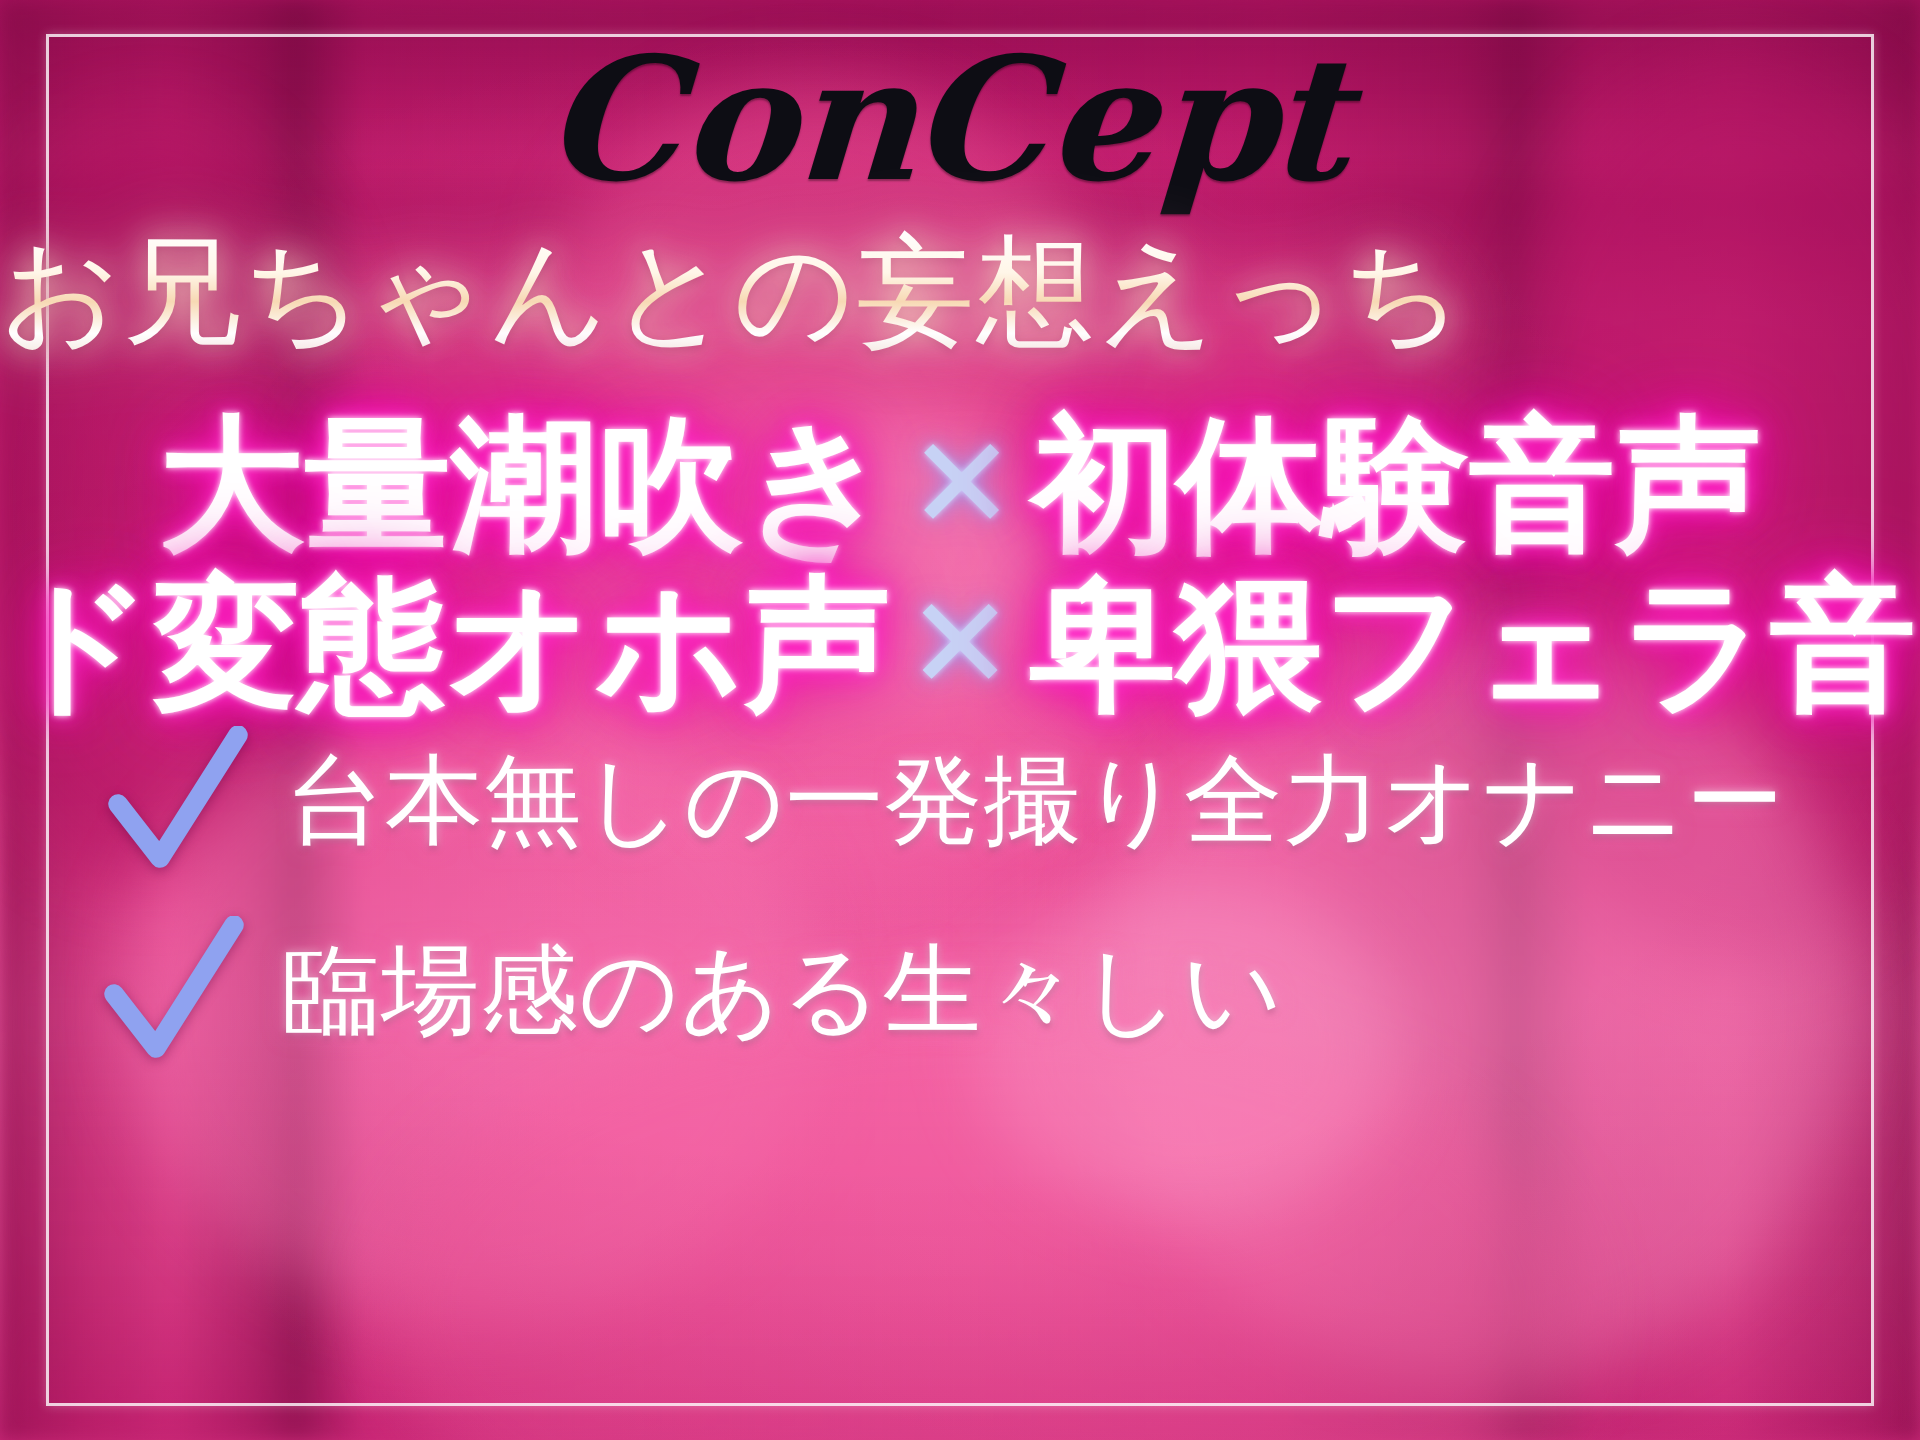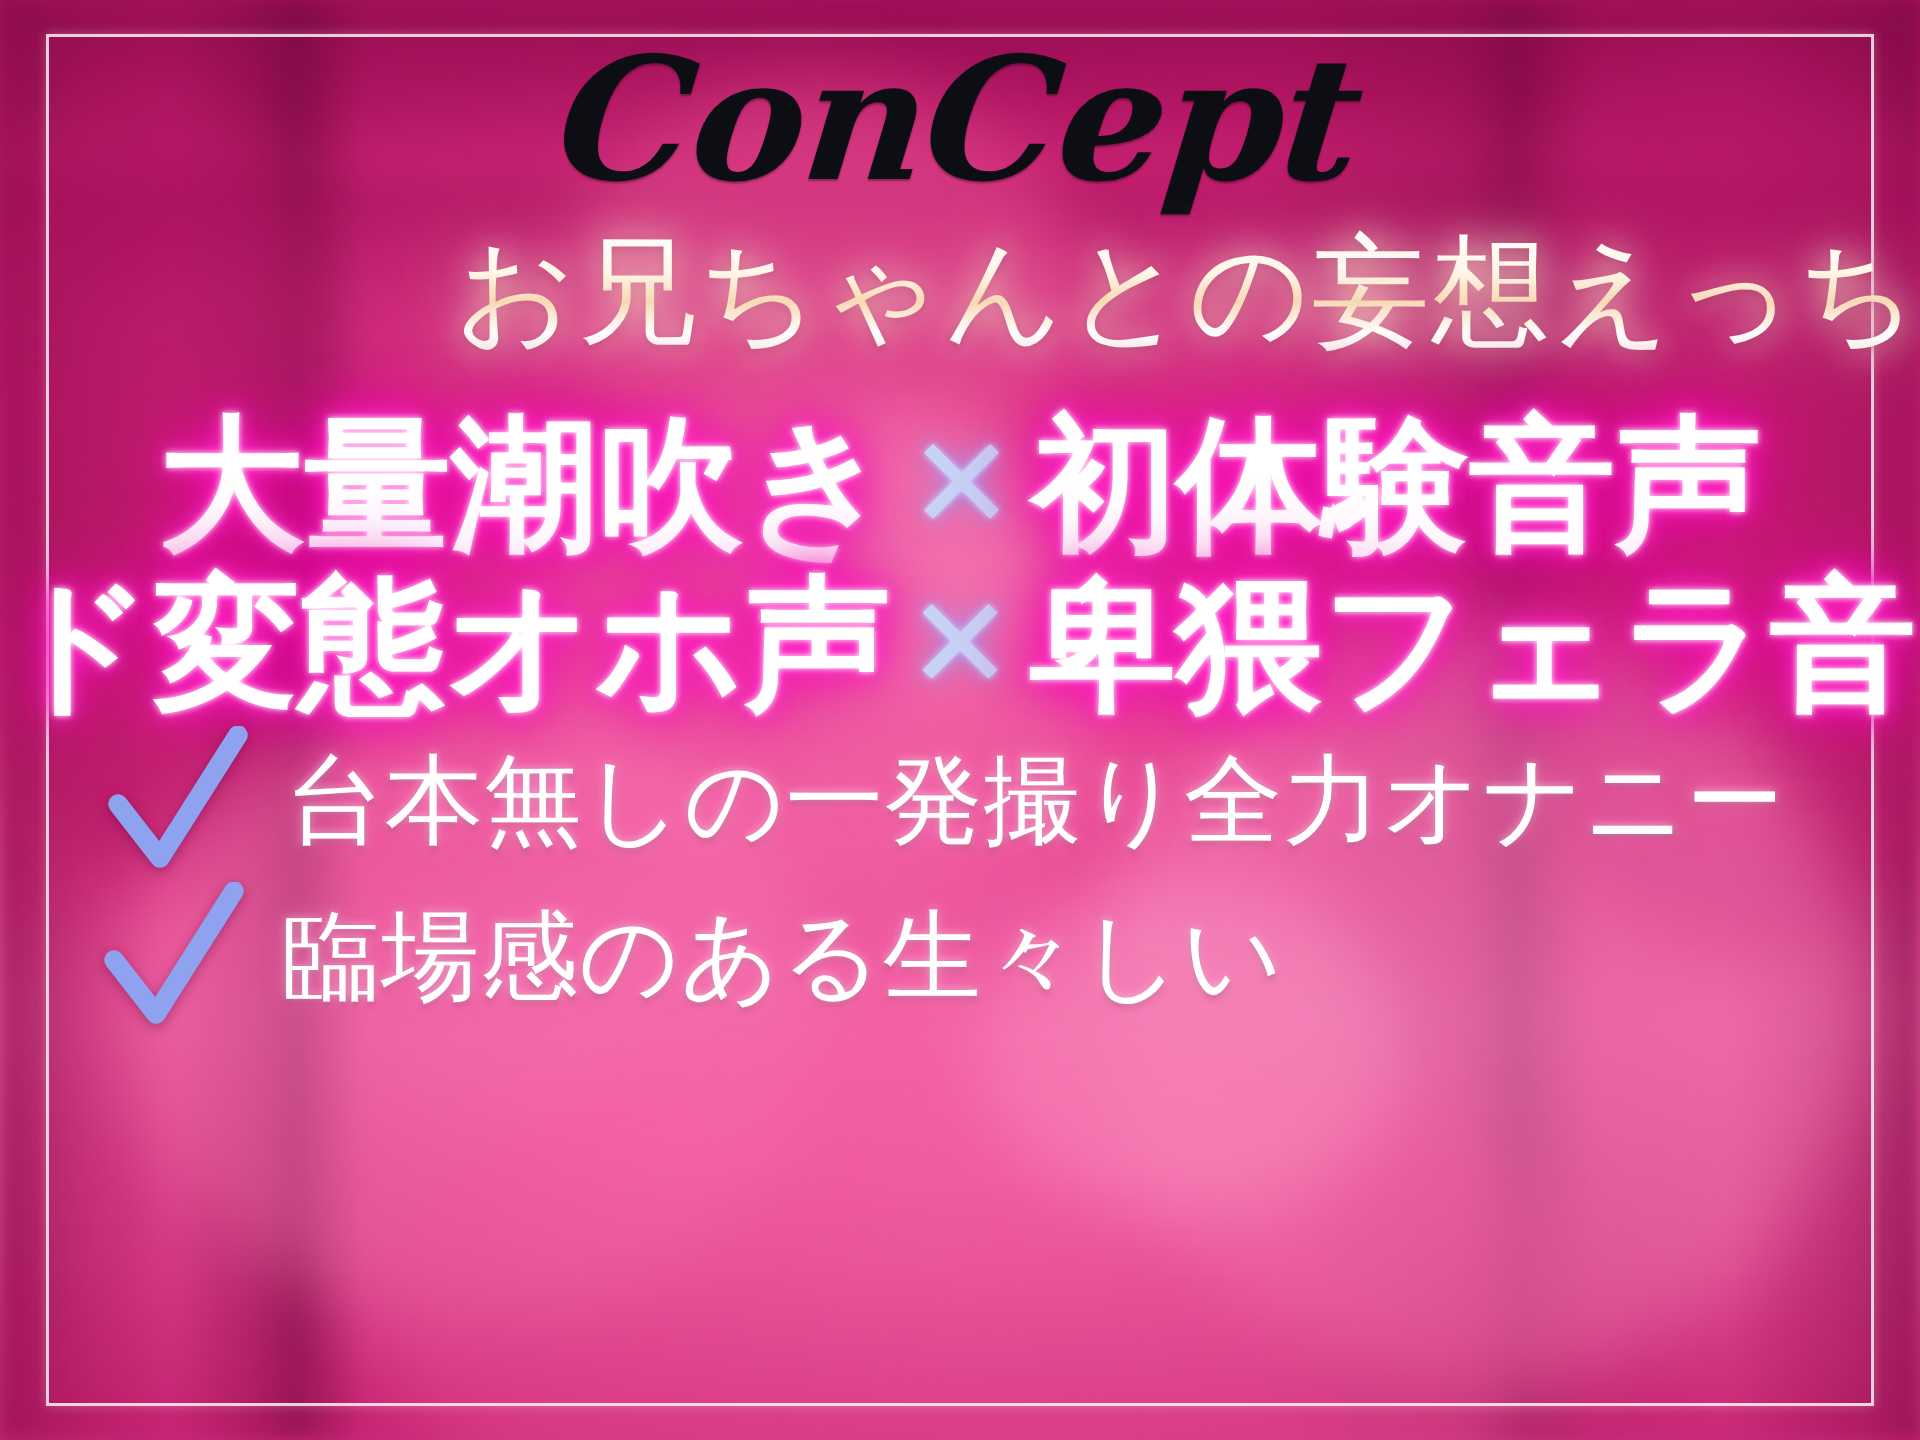--- a/index.html
+++ b/index.html
@@ -101,21 +101,21 @@
     font-size:170px;
     line-height:1;
     color:#0d0d14;
     letter-spacing:-2px;
     transform:skewX(-6deg);
     text-shadow:0 2px 2px rgba(0,0,0,.35);
   }
 
   
   #line-sub{
-    position:absolute;left:0;right:0;top:225px;text-align:right;
+    position:absolute;left:0;right:16px;top:225px;text-align:left;
     font-family:"DejaVu Sans", sans-serif;
     font-size:118px;line-height:1.12;font-weight:400;
     letter-spacing:2px;
     background:linear-gradient(180deg,#ffffff 0%,#fff6e8 36%,#f7d9b4 58%,#ffffff 82%,#f3e6dd 100%);
     -webkit-background-clip:text;background-clip:text;
     color:transparent;-webkit-text-fill-color:transparent;
     filter:drop-shadow(0 0 16px rgba(255,230,200,.95))
            drop-shadow(0 0 34px rgba(255,190,210,.70))
            drop-shadow(0 3px 5px rgba(120,0,60,.45));
     white-space:nowrap;
@@ -148,21 +148,21 @@
     text-shadow:
       0 0 6px rgba(210,220,255,.95),
       0 0 18px rgba(150,170,255,.75),
       0 0 34px rgba(120,140,250,.45);
   }
 
   
   #checks{position:absolute;left:96px;right:96px;top:726px;}
   .check-row{display:flex;align-items:center;gap:36px;}
   #check-row-1{margin-left:4px;}
-  #check-row-2{margin-top:6px;}
+  #check-row-2{margin-top:40px;}
   .check-mark{
     flex:0 0 auto;
     width:150px;height:150px;position:relative;
   }
   .check-mark svg{display:block;width:150px;height:150px;
     filter:drop-shadow(0 3px 6px rgba(90,0,60,.40));}
   .check-text{
     font-family:"DejaVu Serif", serif;
     font-weight:400;
     color:#ffffff;

